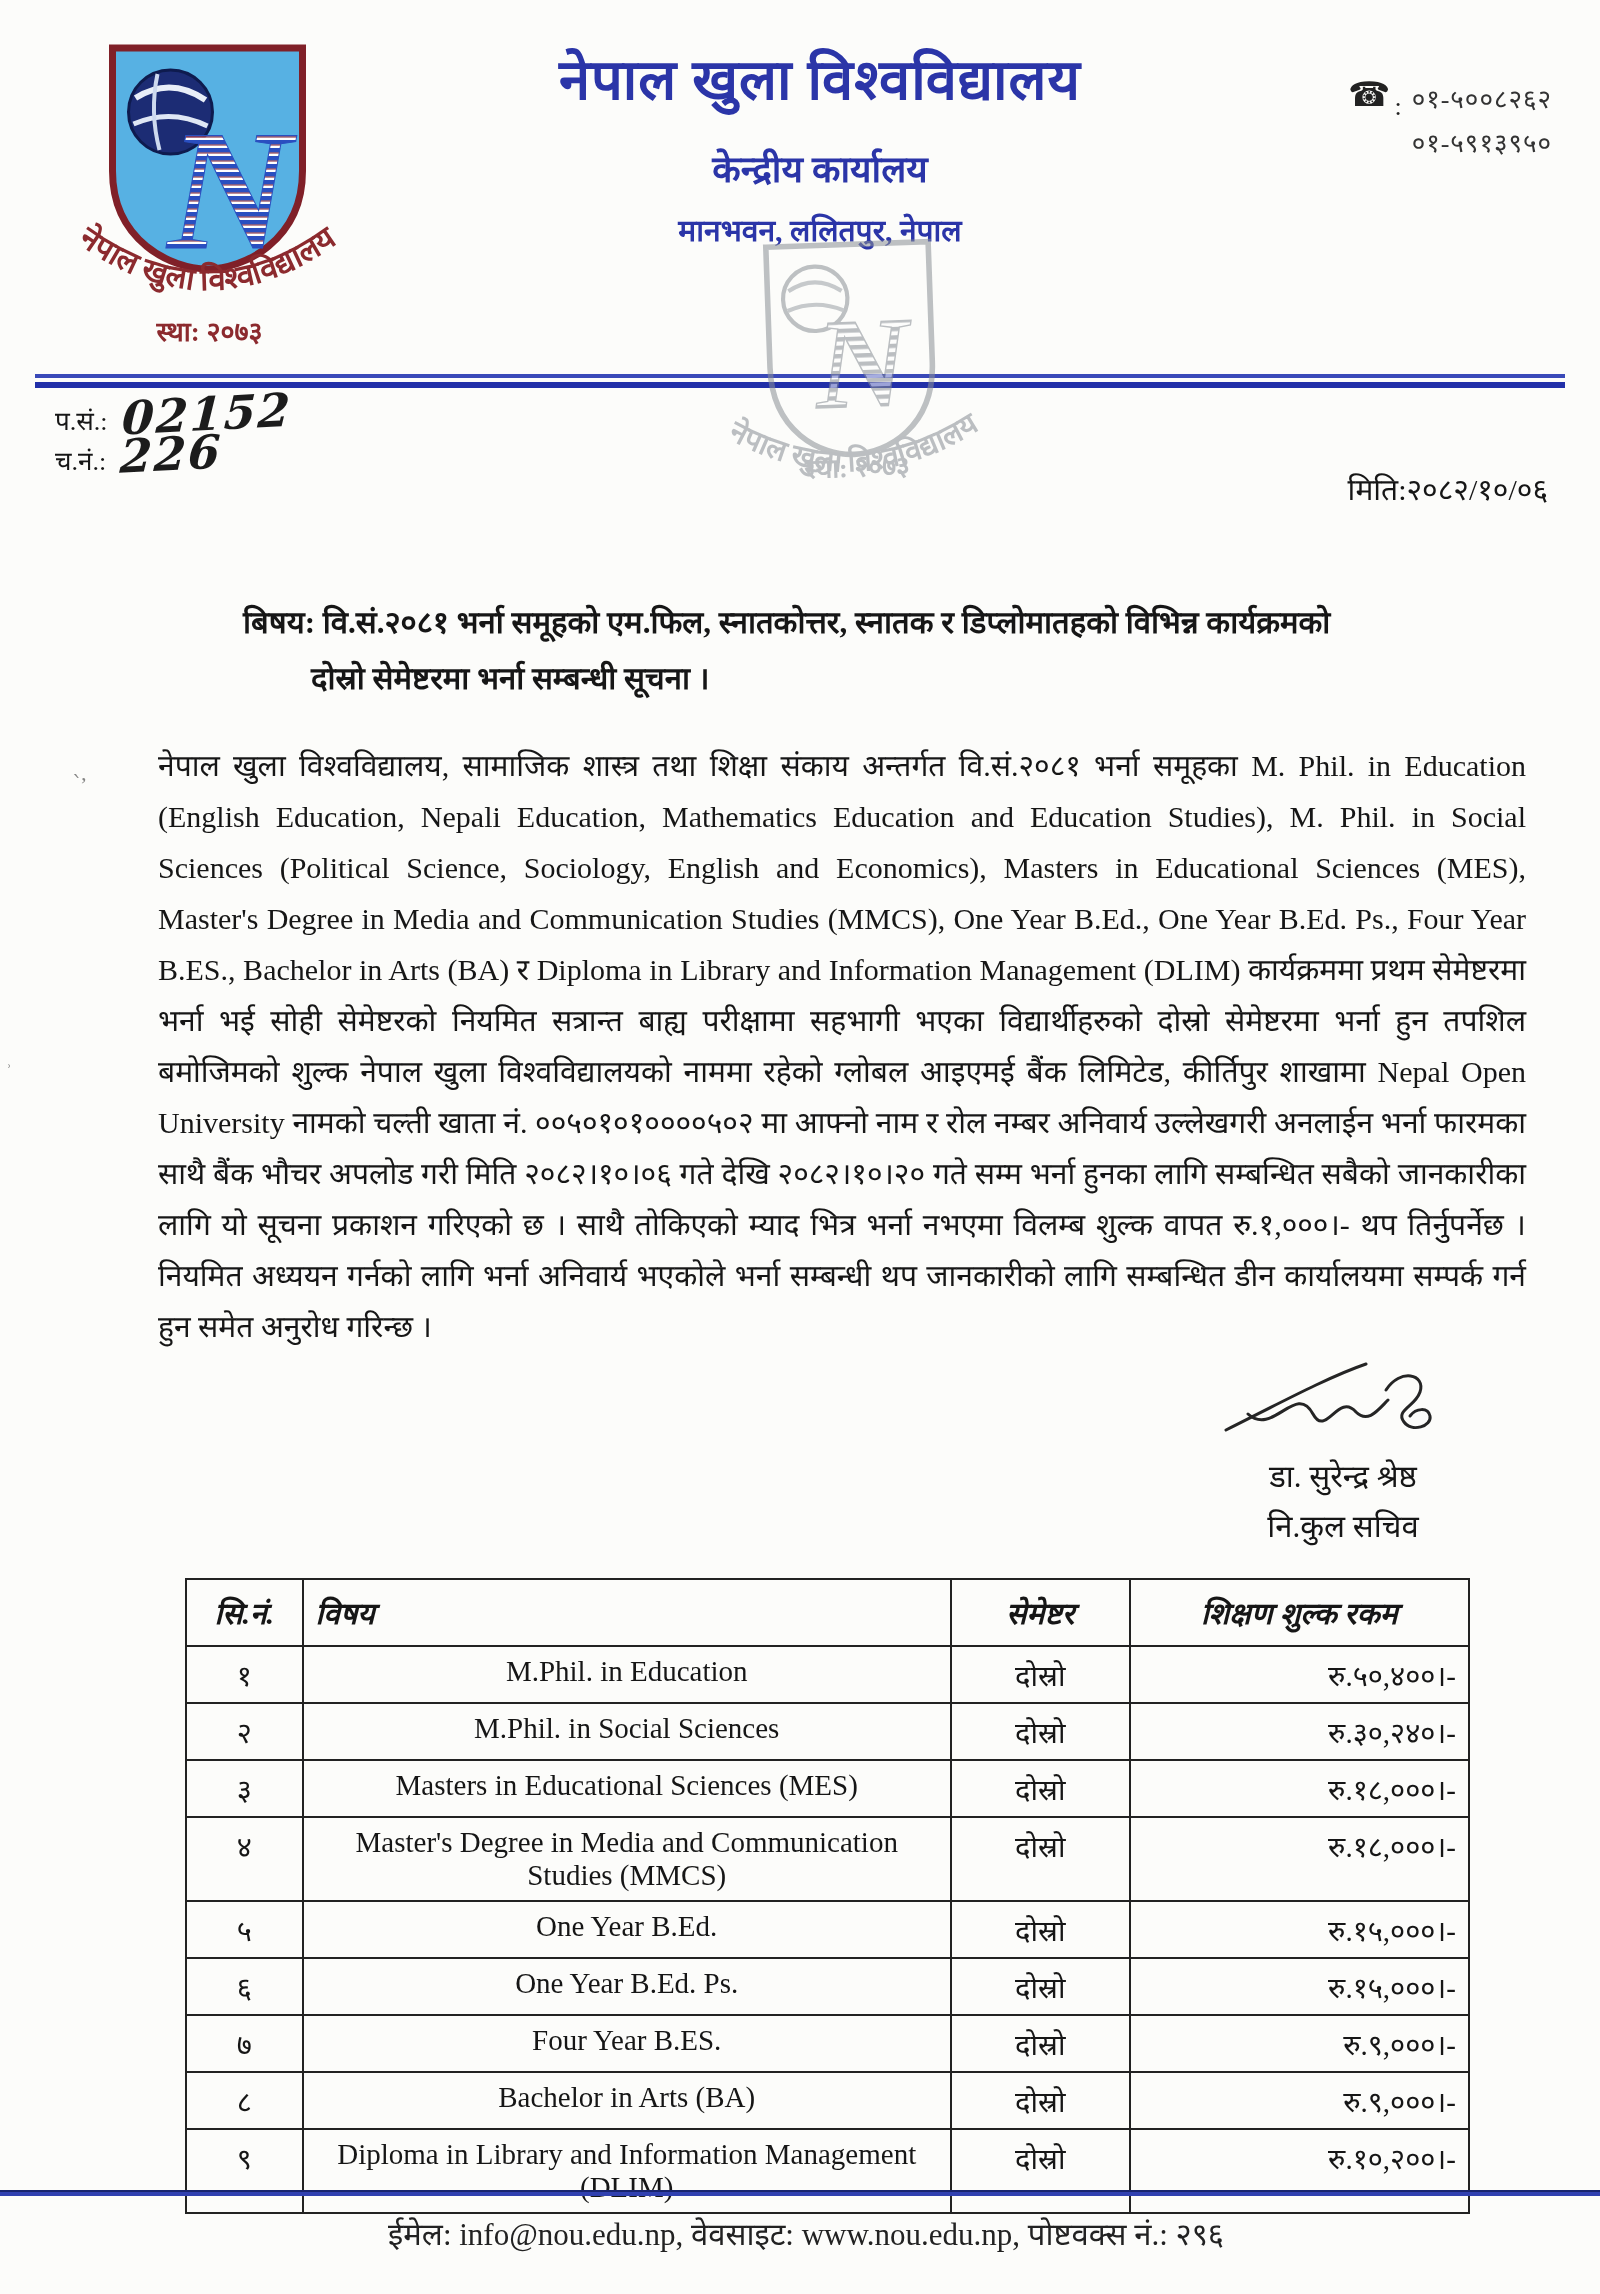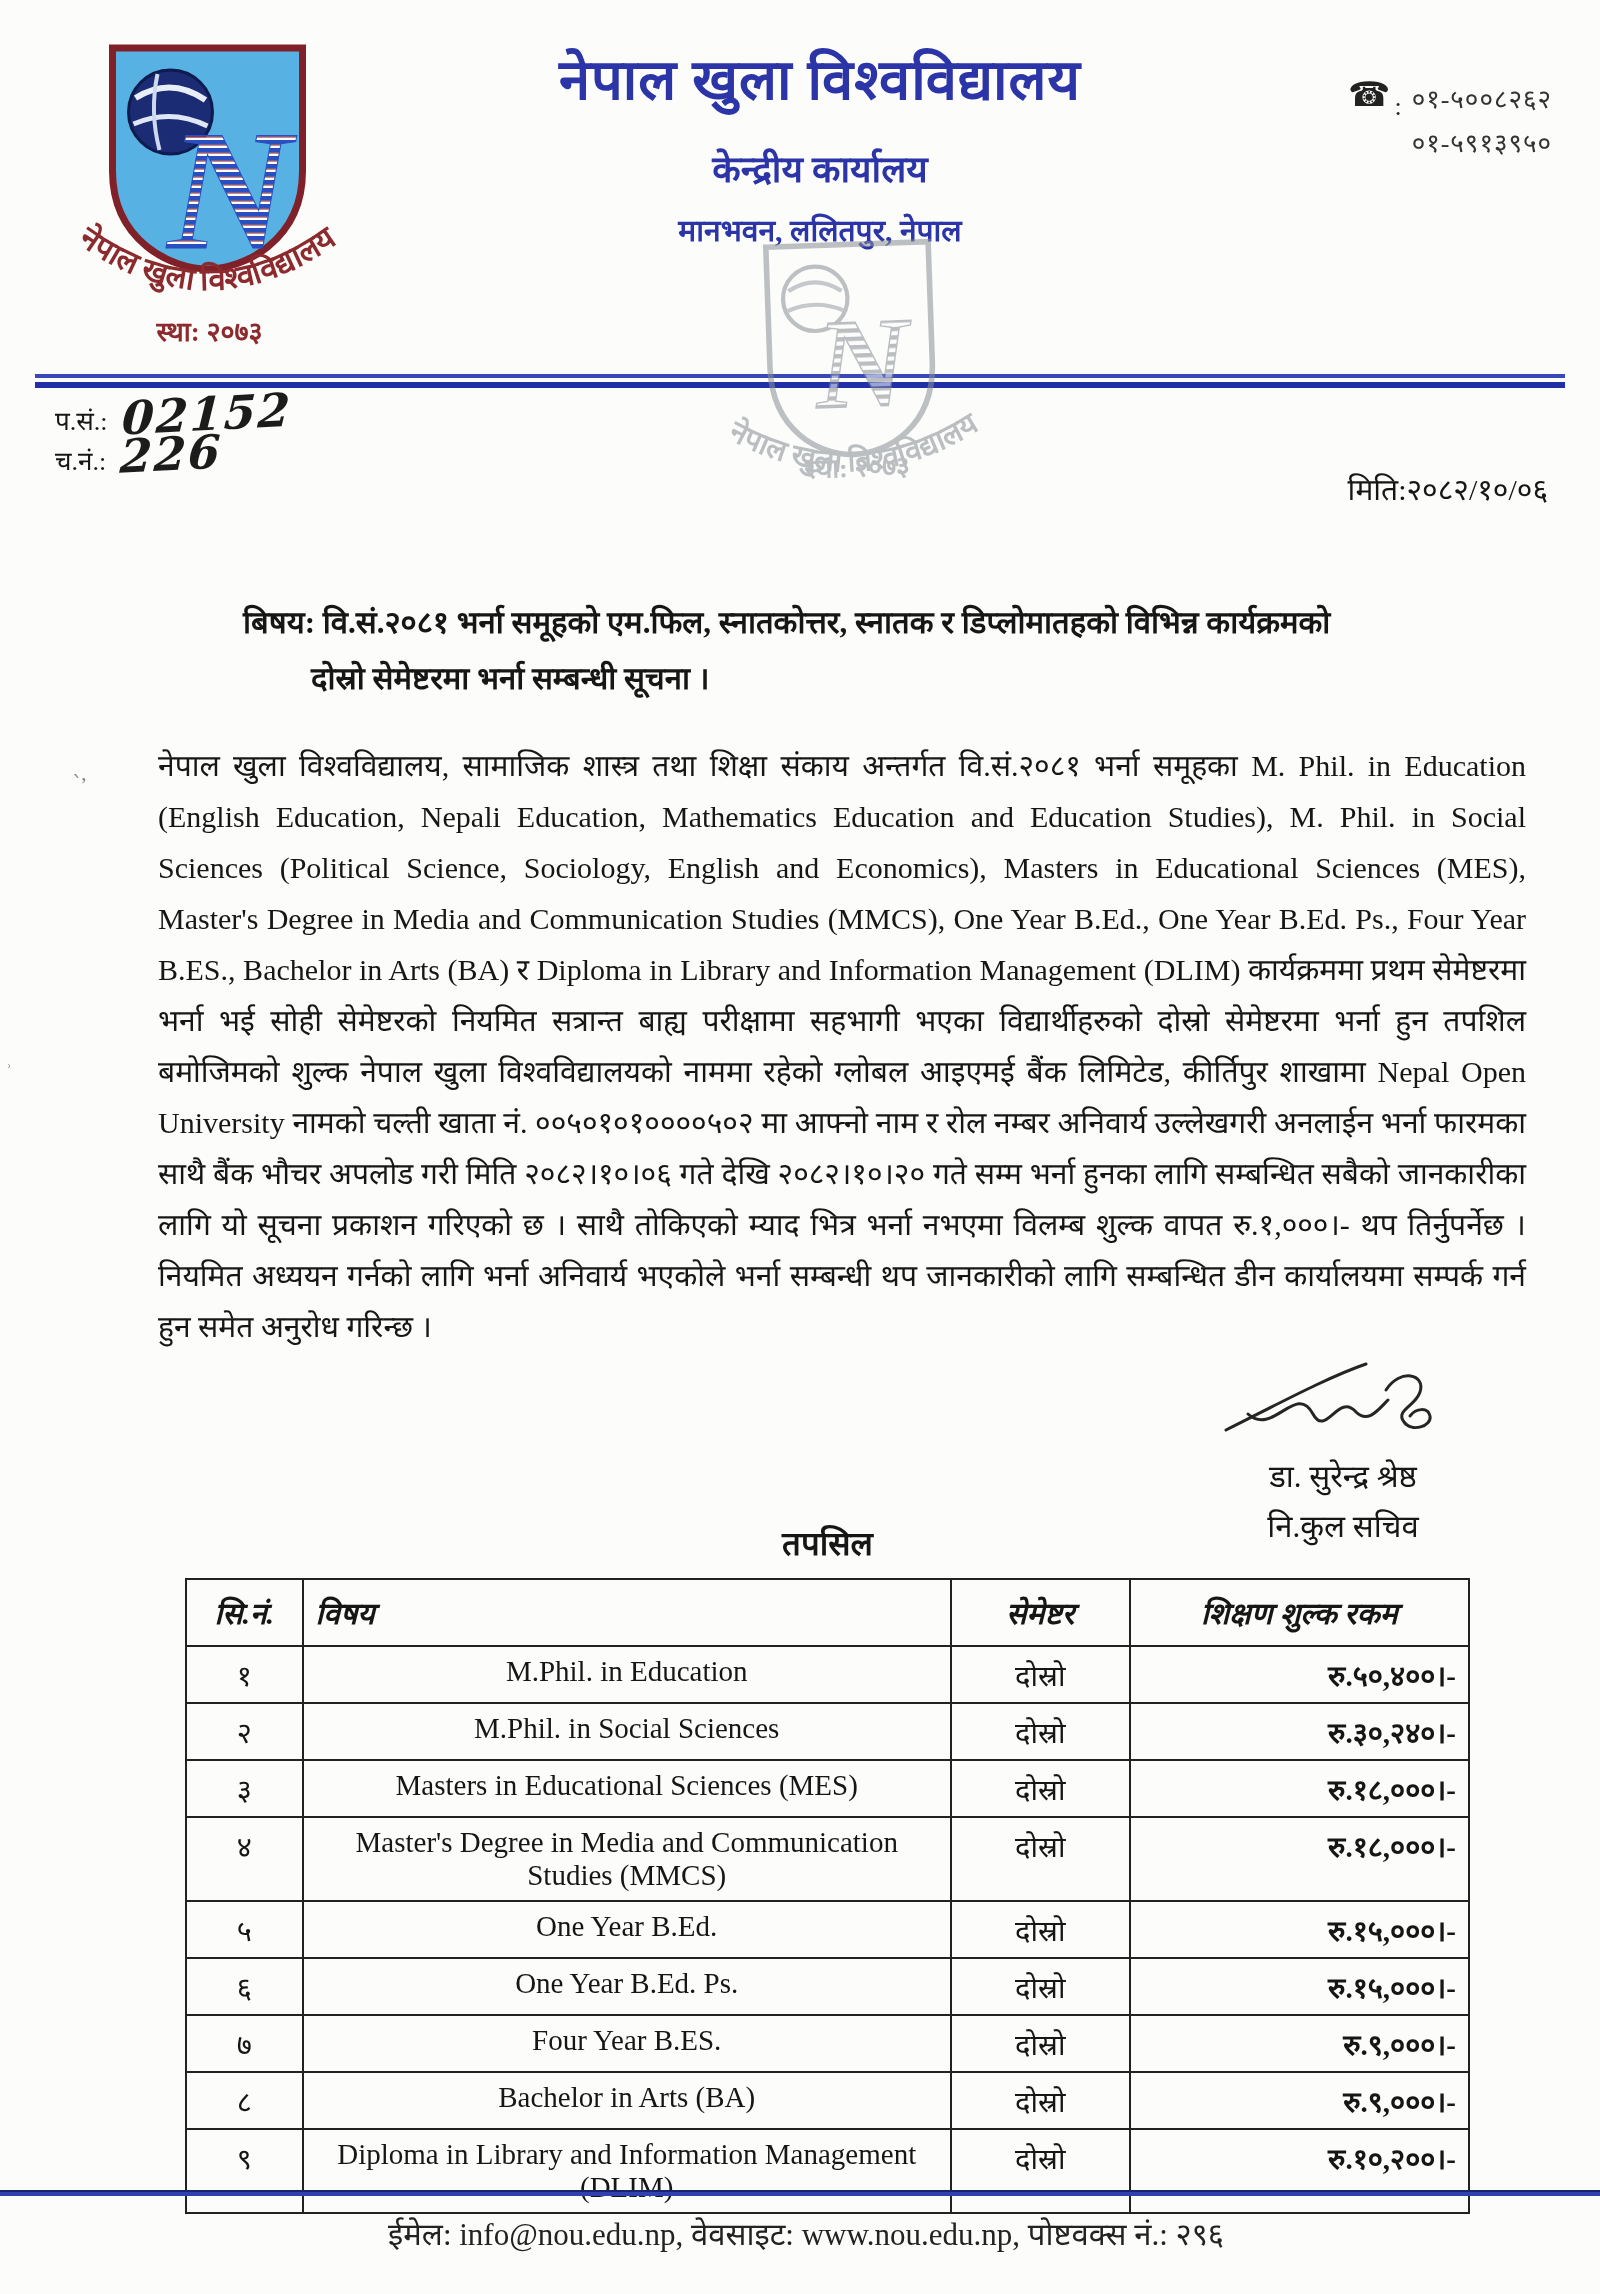--- a/index.html
+++ b/index.html
@@ -42,21 +42,21 @@
   
   .tapasil{position:absolute;left:185px;top:1520px;width:1285px;text-align:center;
            font-size:33px;font-weight:bold;}
   table.fees{position:absolute;left:185px;top:1578px;width:1285px;border-collapse:collapse;
              font-size:29px;}
   table.fees td,table.fees th{border:2px solid #222;padding:8px 12px;vertical-align:top;}
   table.fees th{font-size:30px;font-weight:bold;padding:12px;font-style:italic;}
   .c-sn{width:95px;text-align:center;}
   .c-subj{width:685px;text-align:center;padding-left:18px;}
   .c-sem{width:165px;text-align:center;}
-  .c-fee{width:340px;text-align:right;padding-right:12px;font-weight:bold;}
+  .c-fee{width:340px;text-align:right;padding-right:12px;}
   
   .footer-rule{position:absolute;left:0;right:0;top:2190px;z-index:1;}
   .footer-rule .fr1{height:2px;background:#18246e;}
   .footer-rule .fr2{height:4px;background:#3040b0;}
   .footer-text{position:absolute;left:12px;right:0;top:2212px;text-align:center;font-size:31px;color:#222;}
   
   .artifact{position:absolute;color:#555;font-size:22px;opacity:.7;}
 </style>
 </head>
 <body>
@@ -155,21 +155,20 @@
       <g fill="none" stroke="#252525" stroke-width="3" stroke-linecap="round">
         <path d="M8,78 C60,52 110,25 148,12"></path>
         <path d="M30,62 C55,85 78,30 95,62 C108,86 120,40 138,60 C150,72 160,58 170,48"></path>
         <path d="M168,38 c14,-22 40,-16 34,2 c-5,15 -25,18 -16,30 c8,11 28,4 26,-6 c-2,-9 -14,-8 -20,0"></path>
       </g>
     </svg>
     <div class="sig-name">डा. सुरेन्द्र श्रेष्ठ</div>
     <div class="sig-title">नि.कुल सचिव</div>
   </div>
 
-  <div class="tapasil">तपसिल</div>
 
   <table class="fees">
     <thead>
       <tr>
         <th class="c-sn">सि.नं.</th>
         <th class="c-subj" style="text-align:left;">विषय</th>
         <th class="c-sem">सेमेष्टर</th>
         <th class="c-fee" style="text-align:center;">शिक्षण शुल्क रकम</th>
       </tr>
     </thead>

